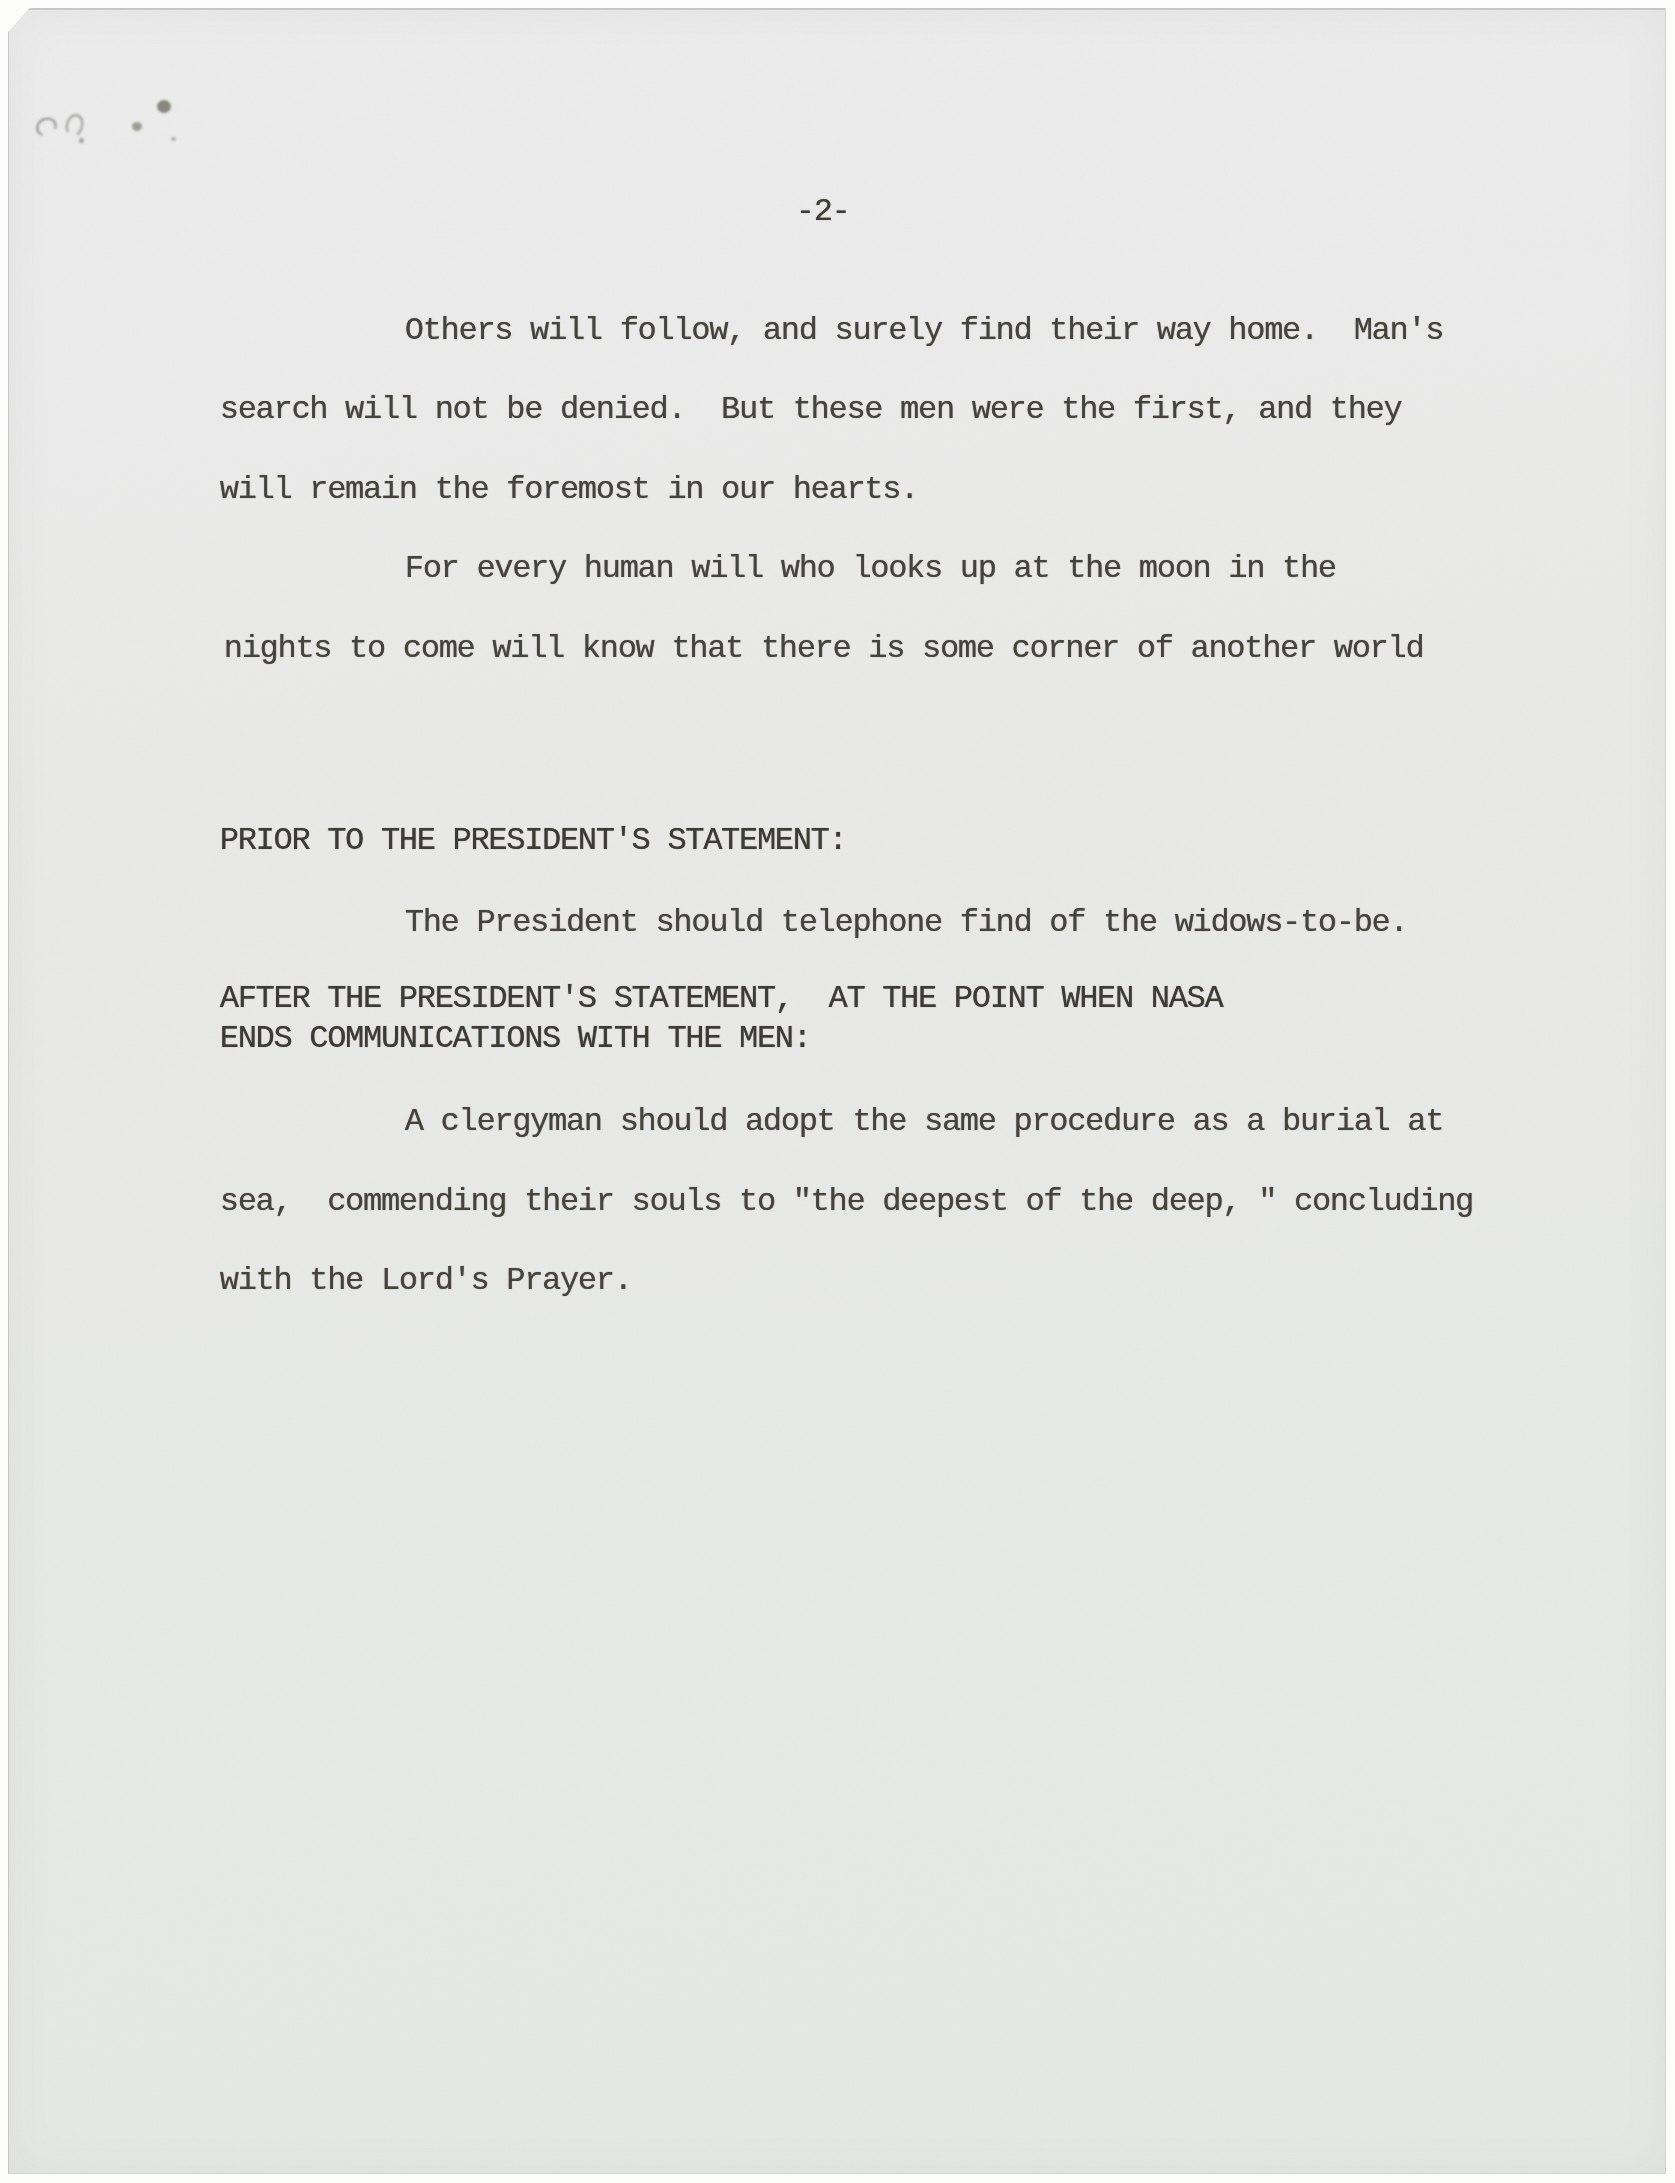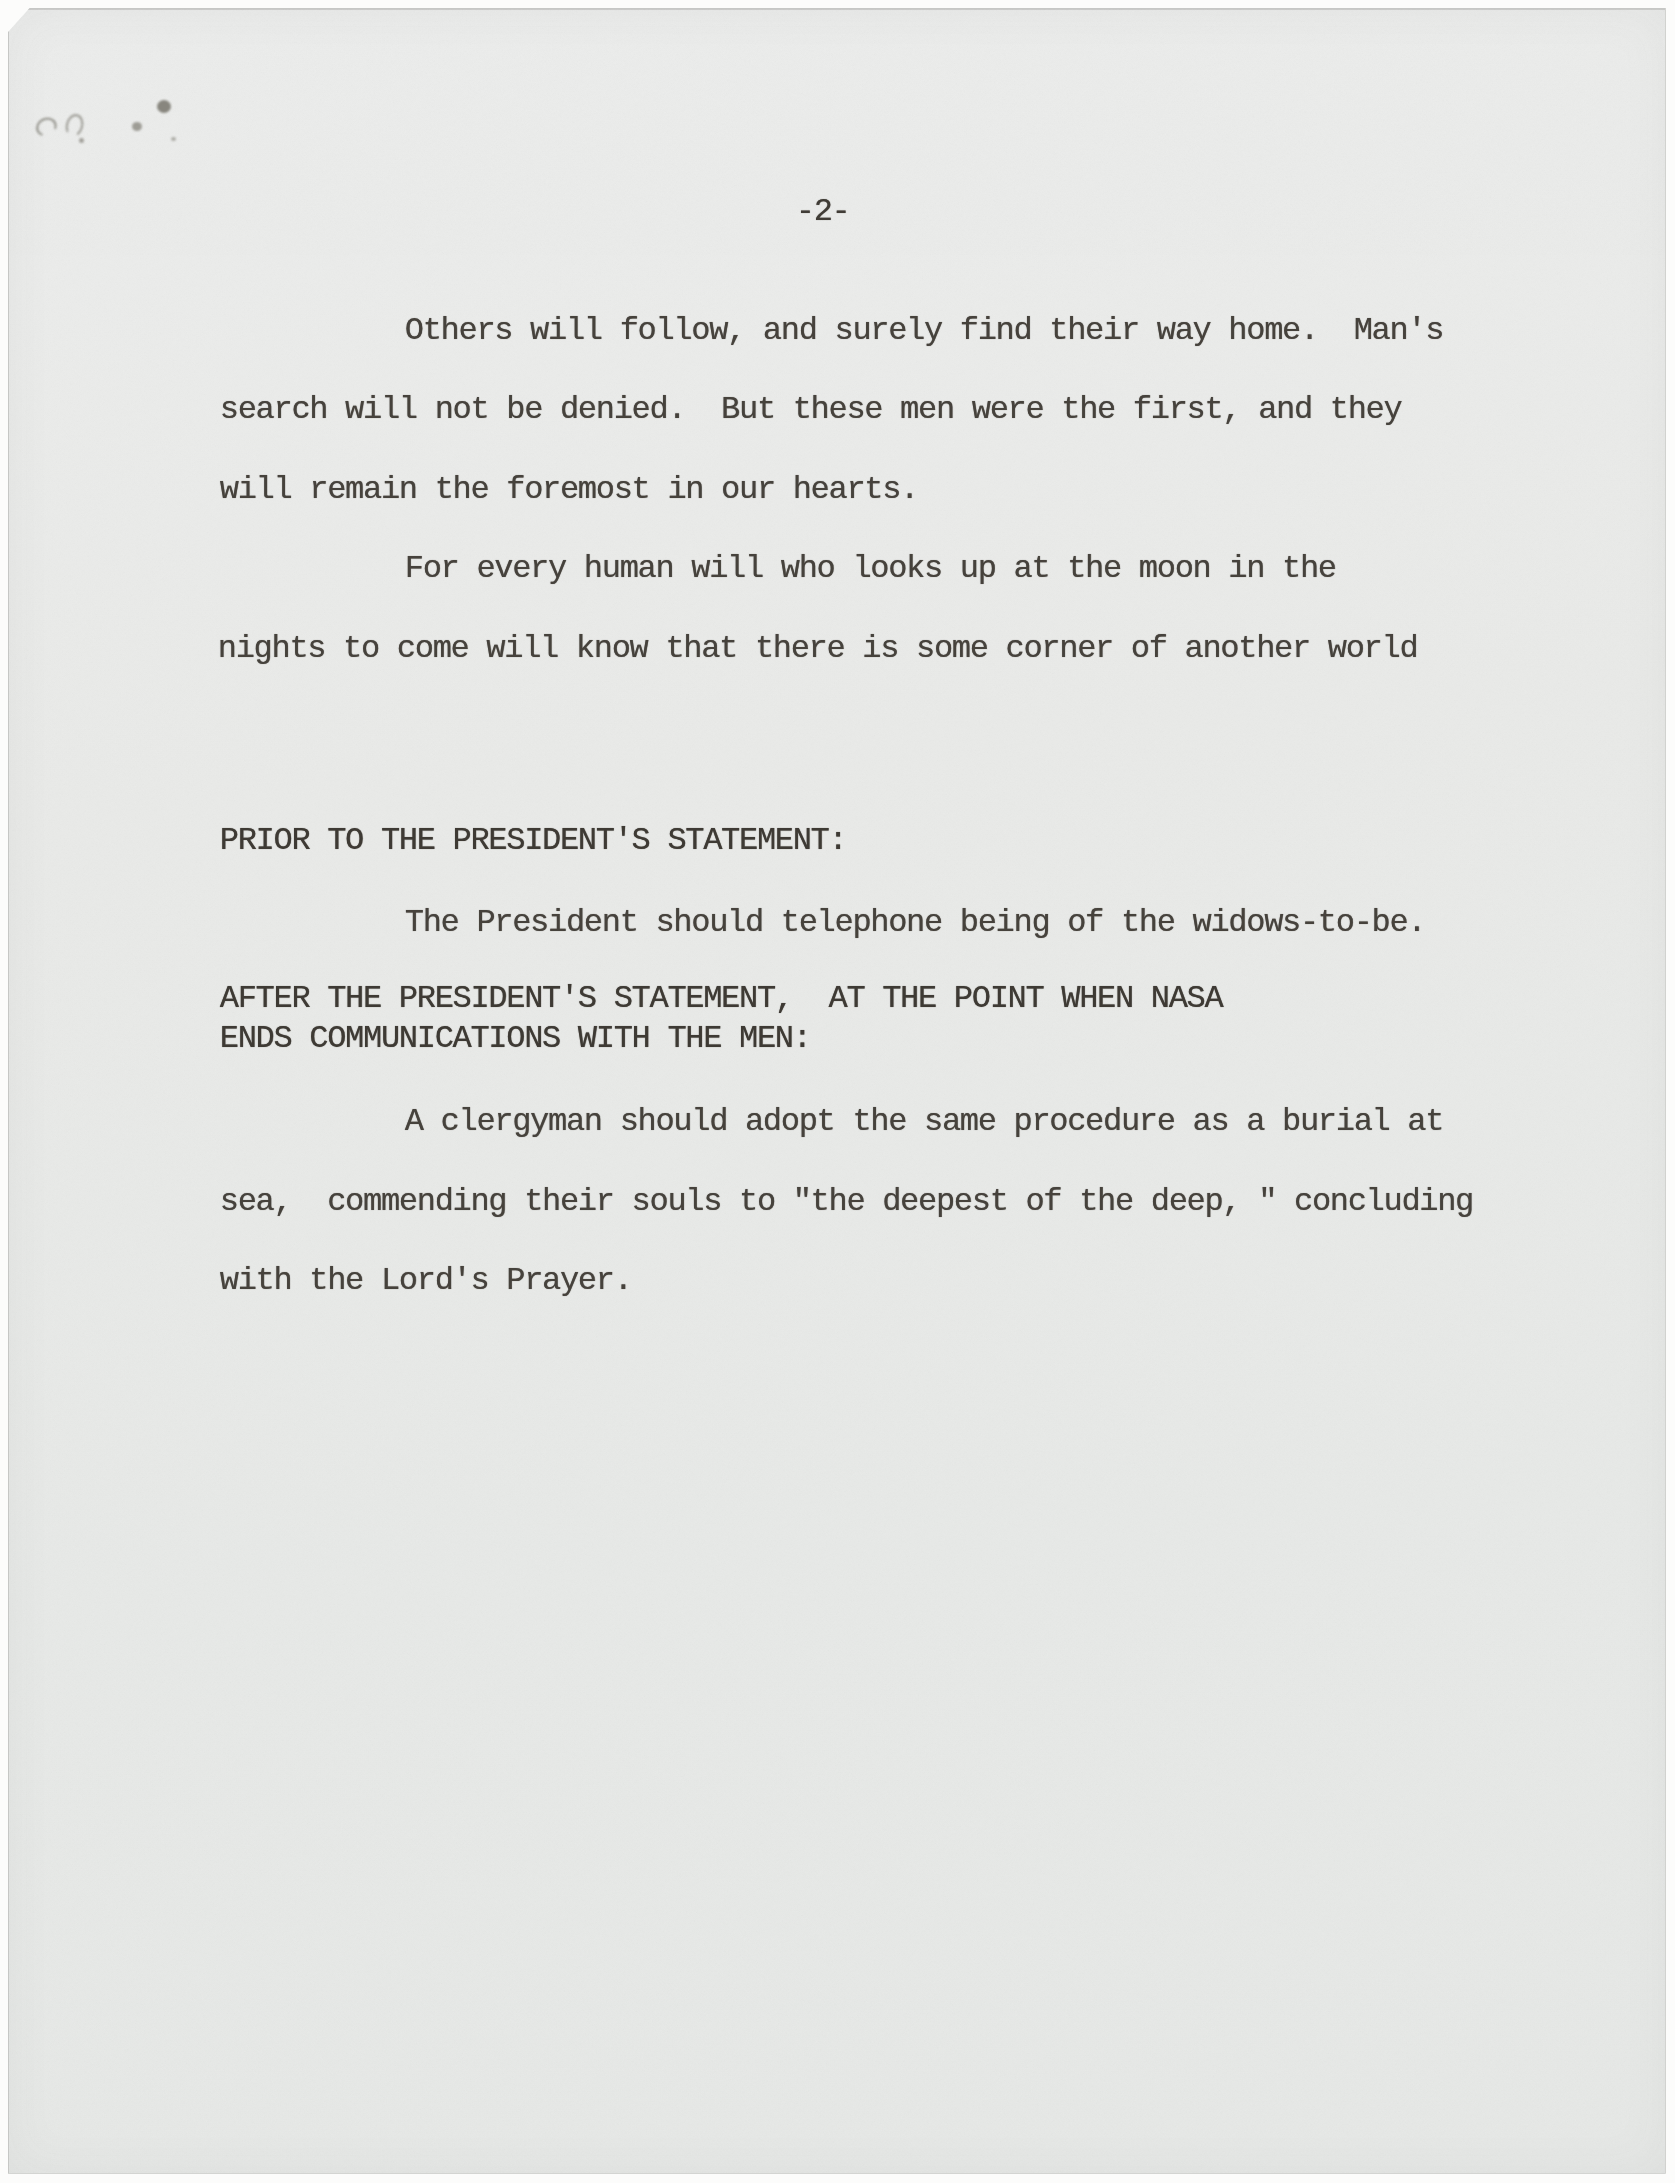--- a/index.html
+++ b/index.html
@@ -89,25 +89,25 @@
     <div class="smudge sm-dot" style="left:148px; top:91px; width:14.4px; height:13.3px; background:#7e7c73; opacity:0.9;"></div>
     <div class="smudge sm-dot" style="left:123px; top:113px; width:10px; height:9px; opacity:0.75;"></div>
     <div class="smudge sm-dot" style="left:162px; top:128px; width:5px; height:4.4px; opacity:0.6;"></div>
 
     <div class="line page-number" style="left:787px; top:184px;">-2-</div>
 
     <div class="line" style="left:396px; top:303px;">Others will follow, and surely find their way home.  Man's</div>
     <div class="line" style="left:211px; top:382px;text-align:right;">search will not be denied.  But these men were the first, and they</div>
     <div class="line" style="left:211px; top:462px;">will remain the foremost in our hearts.</div>
     <div class="line" style="left:396px; top:541px;">For every human will who looks up at the moon in the</div>
-    <div class="line" style="left:209px; top:621px;">nights to come will know that there is some corner of another world</div>
+    <div class="line" style="left:215px; top:621px;">nights to come will know that there is some corner of another world</div>
 
     <div class="line heading" style="left:211px; top:813px;">PRIOR TO THE PRESIDENT'S STATEMENT:</div>
 
-    <div class="line" style="left:396px; top:895px;">The President should telephone being of the widows-to-be.</div>
+    <div class="line" style="left:396px; top:895px;">The President should telephone find of the widows-to-be.</div>
 
     <div class="line heading" style="left:211px; top:971px;">AFTER THE PRESIDENT'S STATEMENT,  AT THE POINT WHEN NASA</div>
     <div class="line heading" style="left:211px; top:1011px;">ENDS COMMUNICATIONS WITH THE MEN:</div>
 
     <div class="line" style="left:396px; top:1094px;">A clergyman should adopt the same procedure as a burial at</div>
     <div class="line" style="left:211px; top:1174px;">sea,  commending their souls to "the deepest of the deep, " concluding</div>
     <div class="line" style="left:211px; top:1253px;">with the Lord's Prayer.</div>
 
   </div>
 </div>

